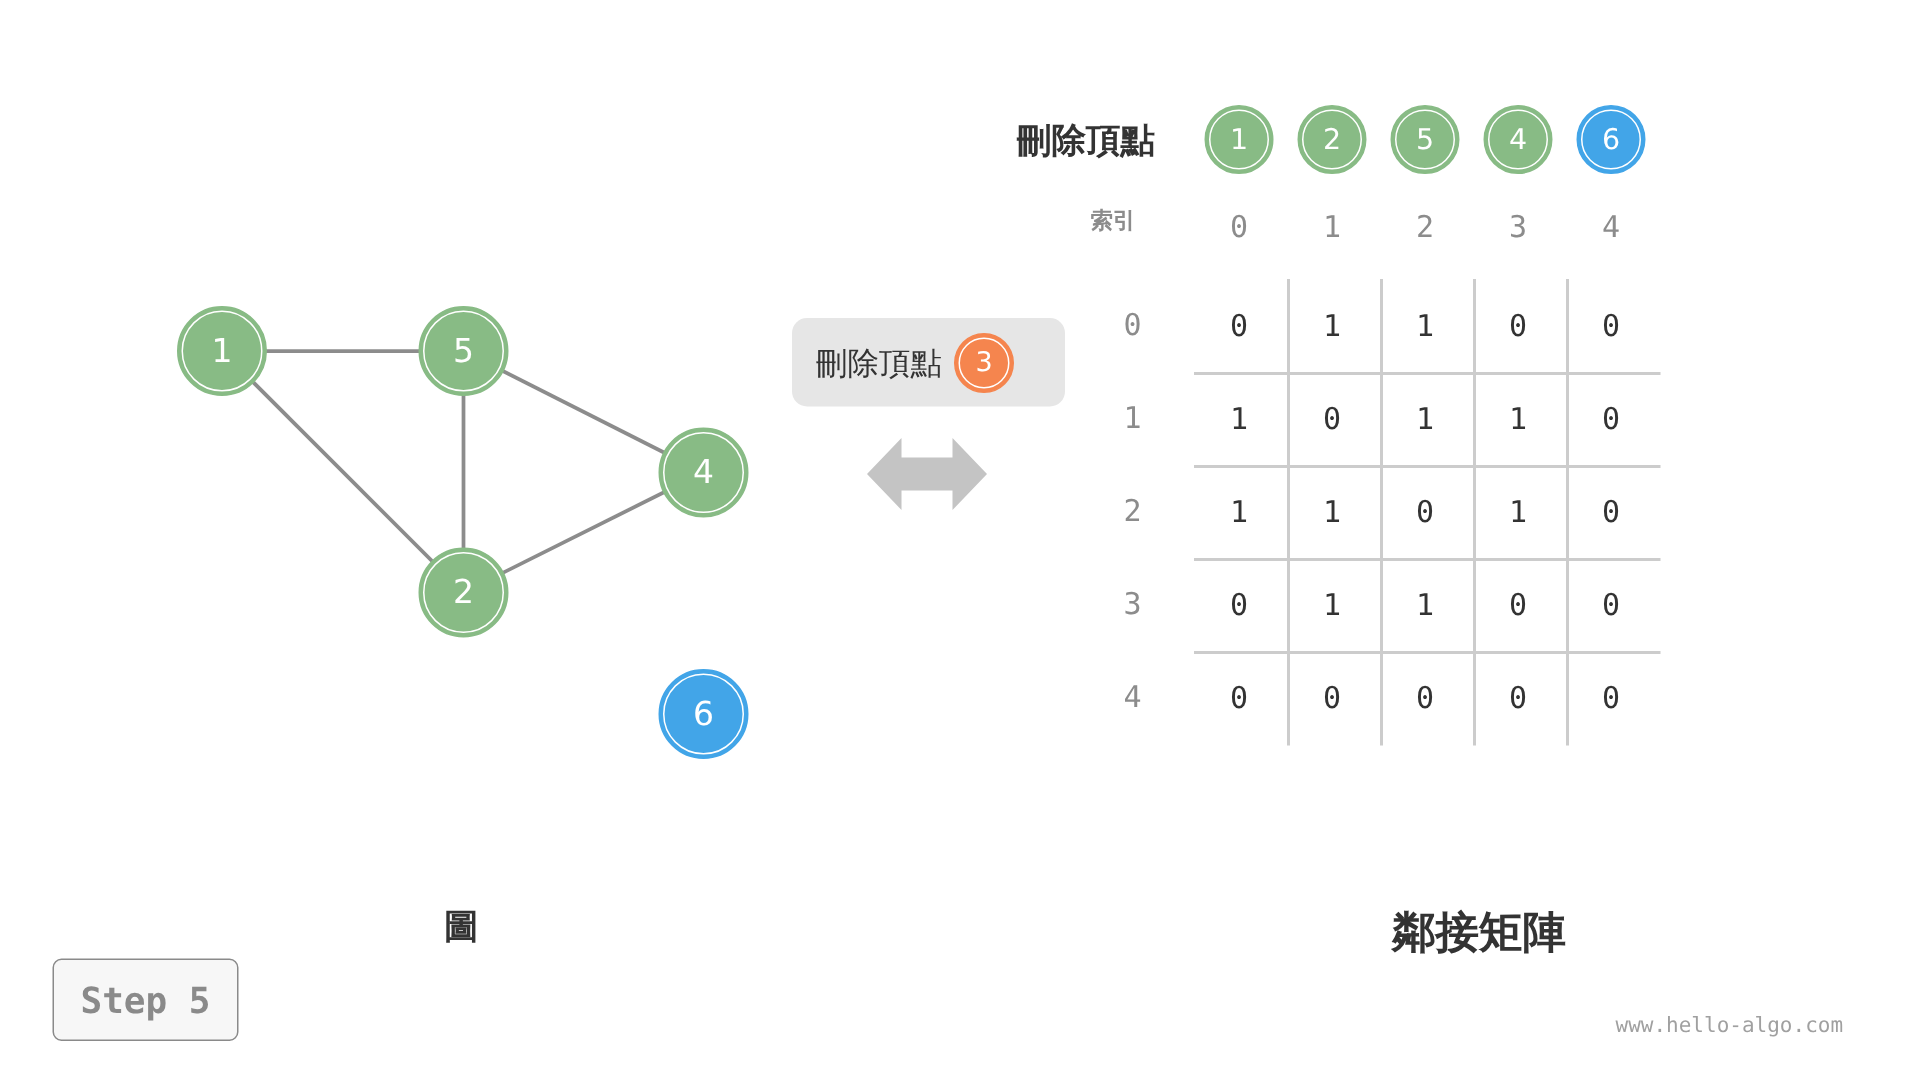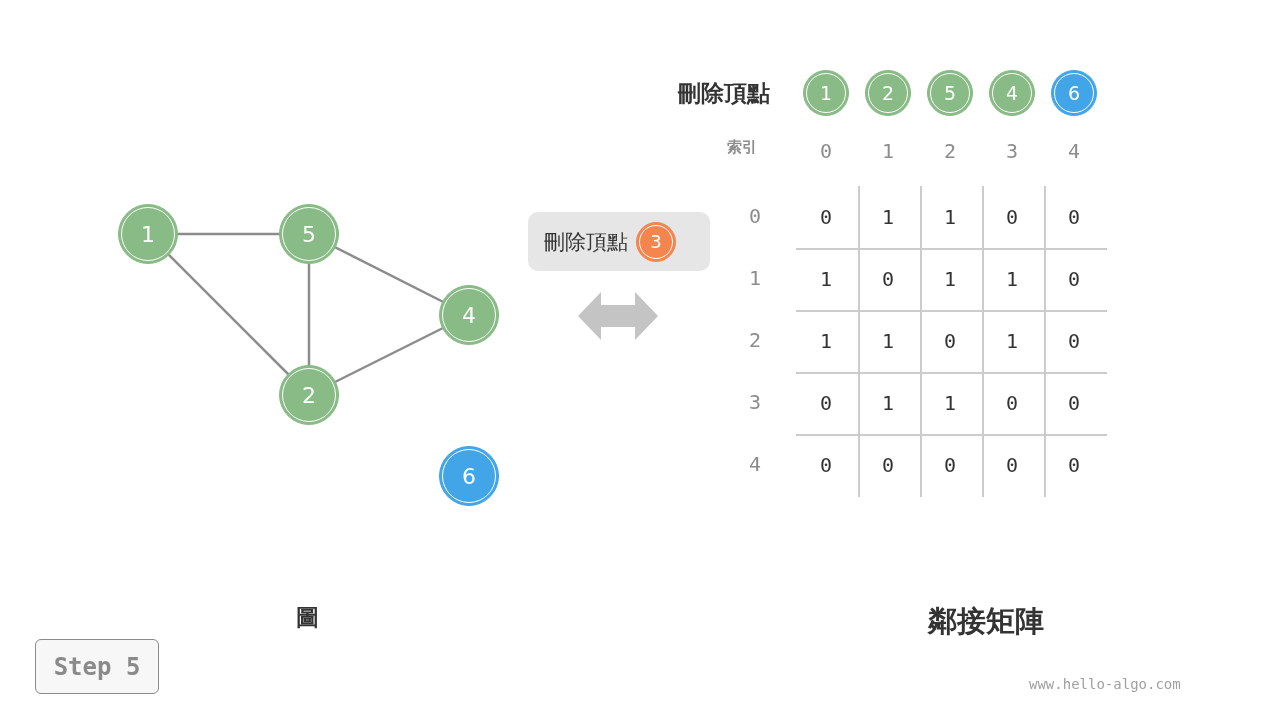--- a/index.html
+++ b/index.html
@@ -140,13 +140,13 @@
     <div class="vline" style="left: 1044px; top: 186px; height: 311px;"></div>
     <div class="hline" style="left: 796px; top: 248px; width: 311px;"></div>
     <div class="hline" style="left: 796px; top: 310px; width: 311px;"></div>
     <div class="hline" style="left: 796px; top: 372px; width: 311px;"></div>
     <div class="hline" style="left: 796px; top: 434px; width: 311px;"></div>
   </div>
 <div class="abs label-cjk" style="left:928px; top:602px; font-size:29px;">鄰接矩陣</div>
 
 <div class="step-box mono">Step 5</div>
 
-<div class="abs mono" style="left:1029px; top:676px; font-size:14px; color:#a0a0a0;">www.hello-algo.com</div>
+<div class="abs mono" style="left:1077px; top:676px; font-size:14px; color:#a0a0a0;">www.hello-algo.com</div>
 
 </body></html>

